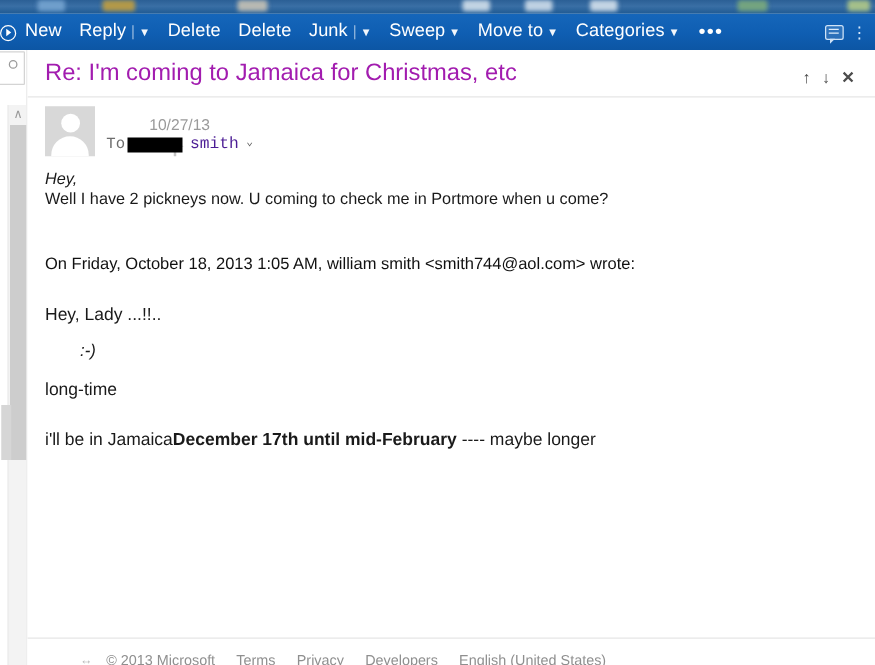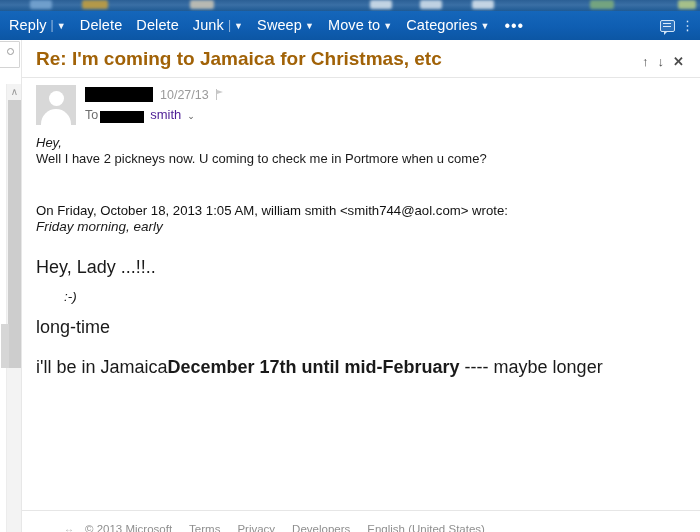--- a/index.html
+++ b/index.html
@@ -119,21 +119,21 @@
   .pane {
     position: absolute; left: 22px; top: 40px; width: 678px; height: 492px;
     background: #ffffff; overflow: hidden;
   }
   .subject-row {
     position: relative; height: 38px; padding: 6px 14px 0 14px;
     border-bottom: 1px solid #e6e6e6;
     display: flex; align-items: flex-start; justify-content: space-between;
   }
   .subject {
-    font-size: 19px; color: #a16207; font-weight: 700;
+    font-size: 19px; color: #a21caf; font-weight: 400;
     line-height: 26px; white-space: nowrap; overflow: hidden;
   }
   .subject-actions {
     display: flex; align-items: center; gap: 9px;
     color: #4c4c4c; font-size: 13px; line-height: 26px; padding-top: 3px;
     padding-right: 2px;
   }
   .subject-actions span { cursor: default; font-weight: 700; }
 
   
@@ -146,59 +146,59 @@
   }
   .avatar::before {
     content:""; position:absolute; left:12.5px; top:6px; width:15px; height:15px;
     border-radius:50%; background:#ffffff;
   }
   .avatar::after {
     content:""; position:absolute; left:5px; top:24px; width:30px; height:19px;
     border-radius:15px 15px 0 0; background:#ffffff;
   }
   .sender-meta { padding-left: 9px; padding-top: 1px; }
-  .sender-line1 { display: flex; align-items: center; gap: 7px; height: 17px; }
+  .sender-line1 { display: flex; align-items: center; gap: 7px; height: 17px; flex-direction: column; }
   .redact { background: #000000; display: inline-block; }
   .redact.name { width: 68px; height: 15px; }
   .redact.to { width: 44px; height: 12px; position: relative; top: 1px; }
   .date { color: #9a9a9a; font-size: 12.5px; }
   .flag-icon {
     width: 9px; height: 11px; position: relative; display:inline-block;
   }
   .flag-icon::before{
     content:""; position:absolute; left:0; top:0; width:1.4px; height:11px; background:#c4c4c4;
   }
   .flag-icon::after{
     content:""; position:absolute; left:1.4px; top:0.5px;
     width:0;height:0;border-left:6px solid #c9c9c9;border-top:2.6px solid transparent;border-bottom:2.6px solid transparent;
   }
   .sender-line2 {
-    display: flex; align-items: flex-end; gap: 2px; margin-top: 4px;
-    font-size: 12.5px; color: #404040;
+    display: flex; align-items: center; gap: 2px; margin-top: 4px;
+    font-size: 12.5px; color: #404040; font-family: Liberation Mono, monospace;
   }
   .to-label { color: #6d6d6d; font-size: 12.5px; }
   .to-name { font-size: 13px; color: #4c1d95; margin-left: 4px; }
   .to-caret { font-size: 9px; color: #5a5a5a; margin-left: 4px; position: relative; top:-1px;}
 
   
   .body {
     padding: 10px 14px 0 14px;
     font-size: 13px; color: #1a1a1a; line-height: 16px;
   }
   .body p { margin: 0; }
   .blk-greet { margin-bottom: 2px; font-style: italic; }
   .gap-lg { height: 36px; }
   .gap-md { height: 24px; }
   .gap-sm { height: 14px; }
   .quote-head { font-size: 13.2px; color: #111; }
   .fw-i { font-style: italic; font-size: 13.5px; }
   .indent { padding-left: 28px; }
   .bu { font-weight: 700; }
   .biu { font-weight: 700; font-style: italic; text-decoration: underline; }
-  .line-14 { font-size: 18px; }
+  .line-14 { font-size: 14px; }
 
   
   .footer {
     position: absolute; left: 22px; bottom: 0; width: 678px; height: 22px;
     border-top: 1px solid #e6e6e6; background: #fff;
     display: flex; align-items: center; gap: 17px;
     padding-left: 36px;
     font-size: 11.5px; color: #8f8f8f;
     overflow: hidden;
   }
@@ -218,20 +218,24 @@
     <div class="blob" style="left:190px;width:24px;background:#cfc7b6;"></div>
     <div class="blob" style="left:370px;width:22px;background:#dbe6ef;"></div>
     <div class="blob" style="left:420px;width:22px;background:#d7e3ee;"></div>
     <div class="blob" style="left:472px;width:22px;background:#dde7f0;"></div>
     <div class="blob" style="left:590px;width:24px;background:#7fae7a;"></div>
     <div class="blob" style="left:678px;width:18px;background:#b9cf86;"></div>
   </div>
 
   <div class="toolbar">
 
+    <div class="tb-item">
+      <span class="new-circle"></span>
+      <span>New</span>
+    </div>
 
     <div class="tb-item">
       <span>Reply</span>
       <span class="pipe">|</span>
       <span class="caret">▼</span>
     </div>
 
     <div class="tb-item">
       <span>Delete</span>
     </div>
@@ -309,21 +313,20 @@
     </div>
 
     <div class="body">
 
       <p class="blk-greet">Hey,</p>
       <p>Well I have 2 pickneys now. U coming to check me in Portmore when u come?</p>
 
       <div class="gap-lg"></div>
 
       <p class="quote-head">On Friday, October 18, 2013 1:05 AM, william smith &lt;smith744@aol.com&gt; wrote:</p>
-      <p class="fw-i">Friday morning, early</p>
 
       <div class="gap-md"></div>
 
       <p class="line-14">Hey, Lady ...!!..</p>
 
       <div class="gap-sm"></div>
 
       <p class="indent fw-i">:-)</p>
 
       <div class="gap-sm"></div>

